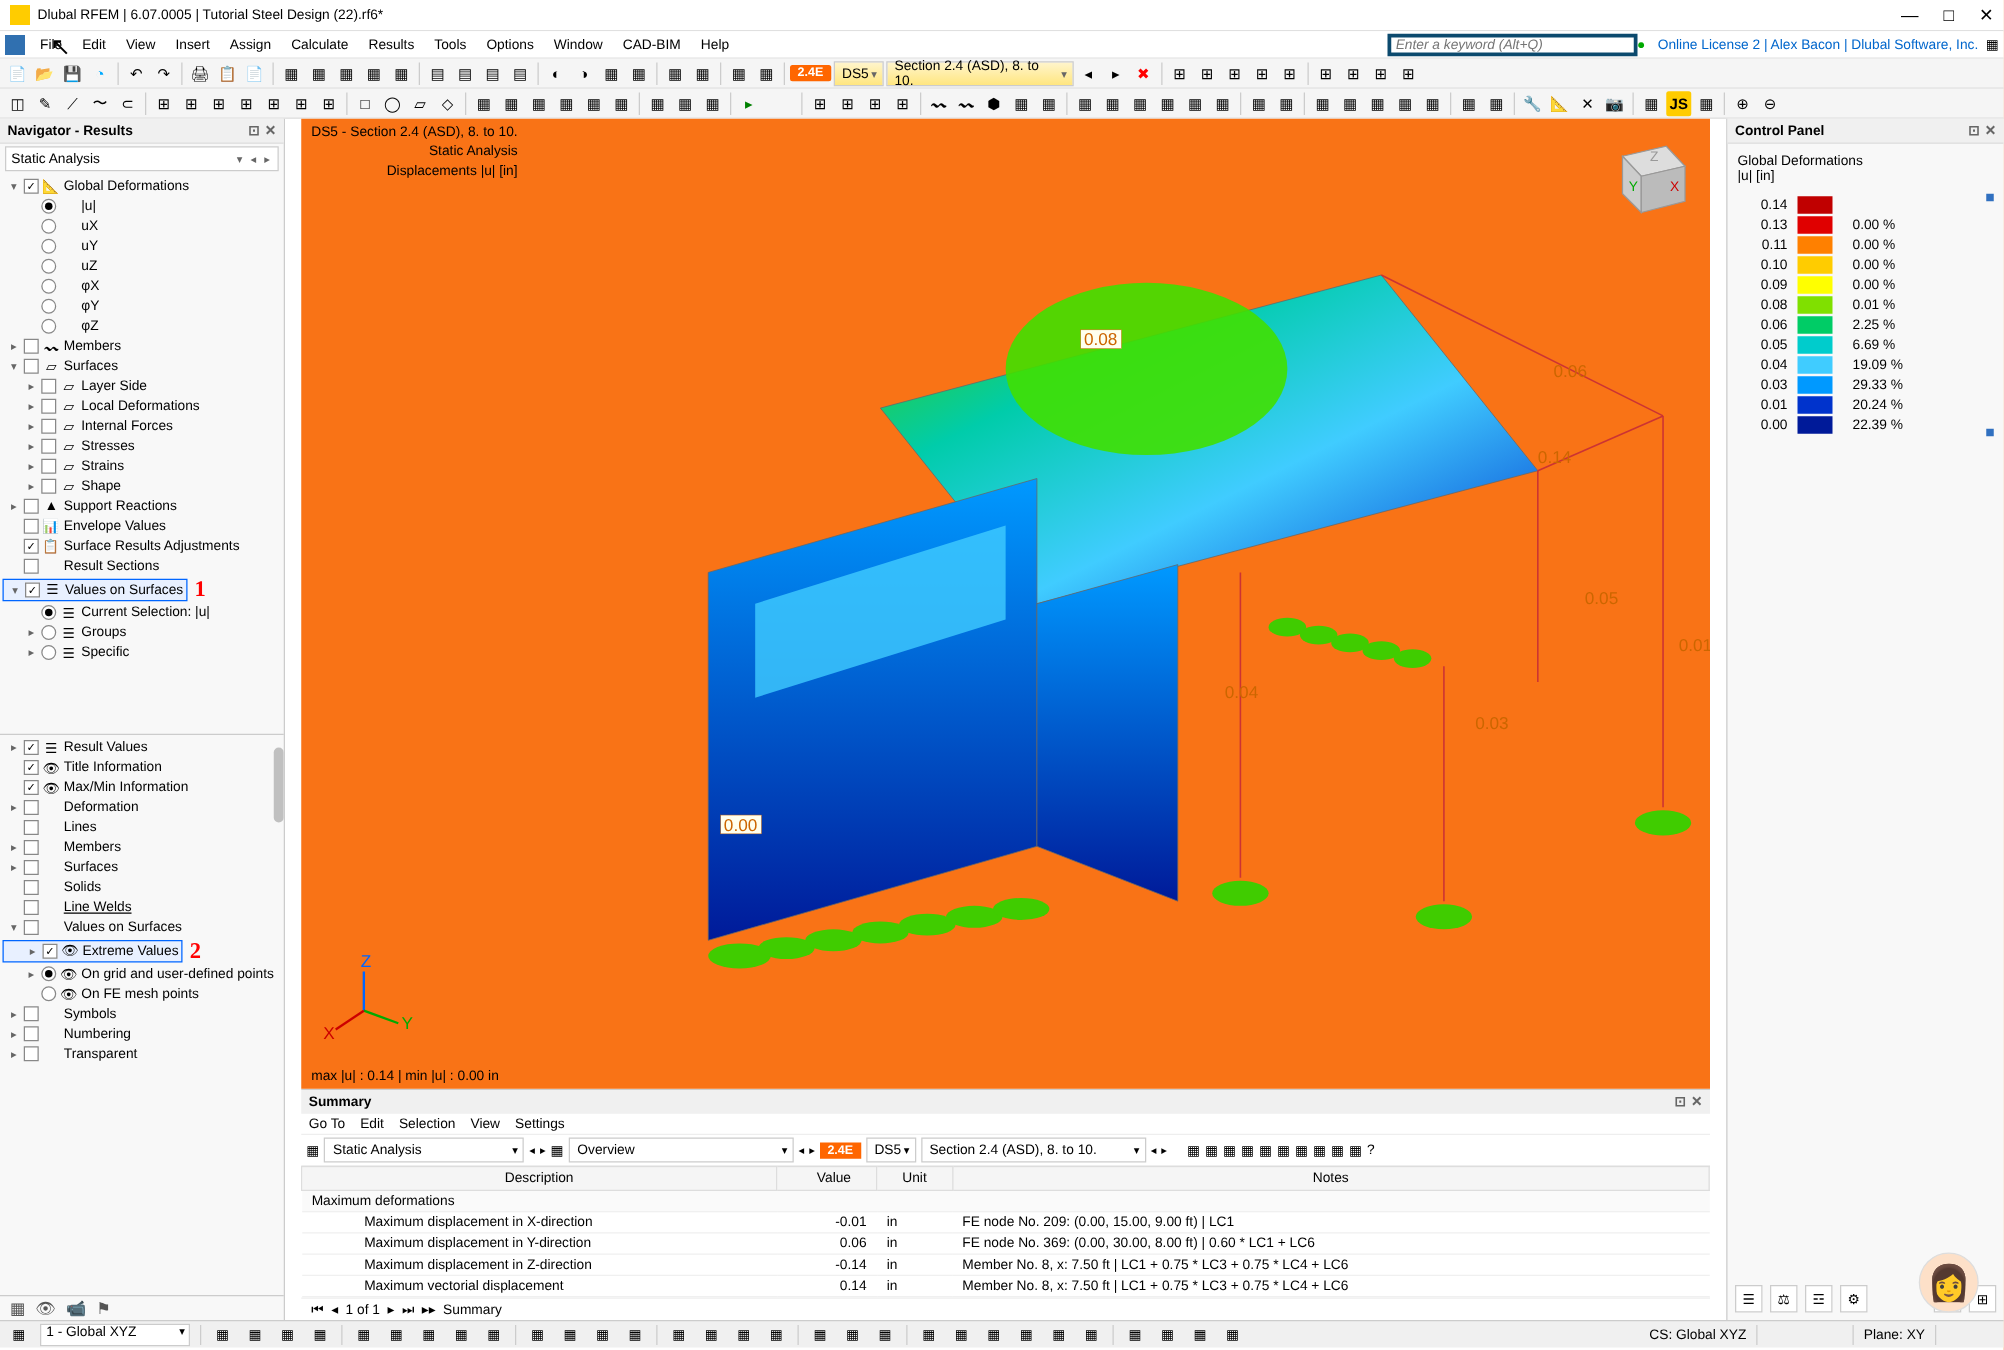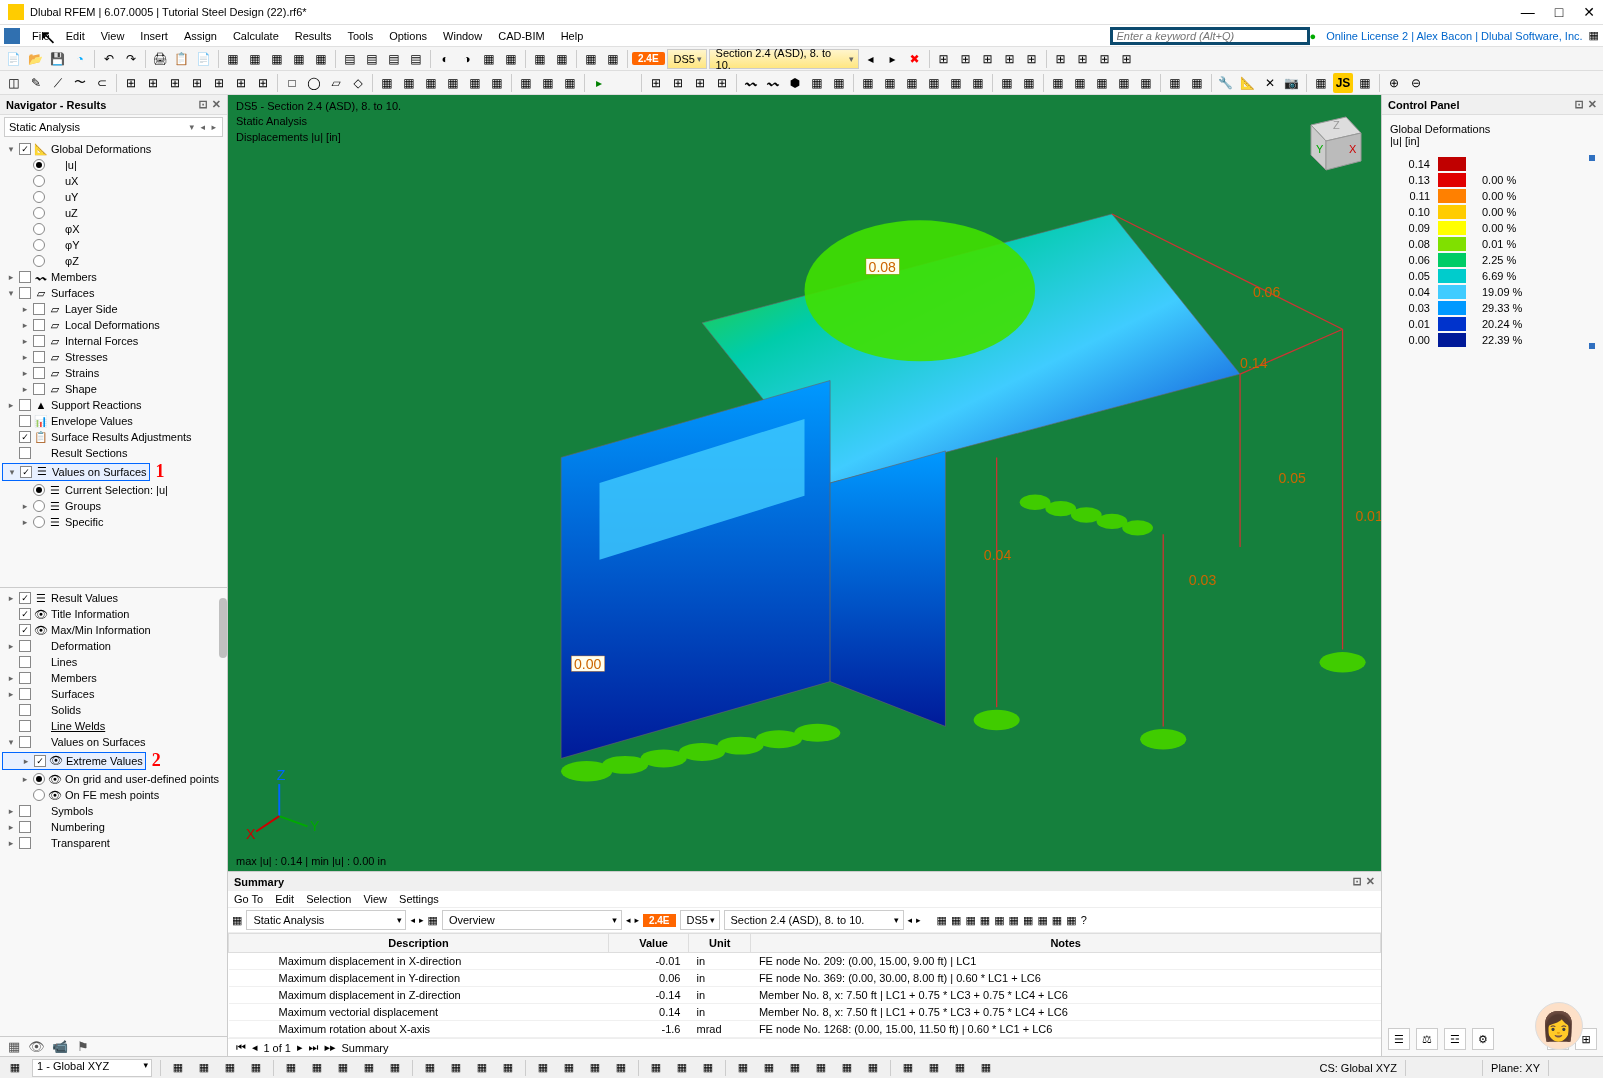--- a/index.html
+++ b/index.html
@@ -16,21 +16,21 @@
 .menubar .search-box { margin-left: auto; width: 200px; height: 18px; border: 3px solid #0c4a6e; padding: 0 4px; color: #999; font-style: italic; }
 .menubar .license { color: #0066cc; margin-left: 10px; margin-right: 6px; }
 .toolbar { height: 24px; background: #f5f5f5; display: flex; align-items: center; padding: 0 4px; gap: 2px; border-bottom: 1px solid #ddd; }
 .toolbar .tb-btn { width: 20px; height: 20px; display: flex; align-items: center; justify-content: center; cursor: pointer; border-radius: 2px; font-size: 12px; }
 .toolbar .sep { width: 1px; height: 18px; background: #ccc; margin: 0 2px; }
 .toolbar .badge { background: #ff6600; color: #fff; padding: 1px 6px; border-radius: 2px; font-size: 10px; font-weight: bold; }
 .toolbar .combo { height: 20px; border: 1px solid #ccc; background: #fff; padding: 0 18px 0 6px; display: flex; align-items: center; position: relative; min-width: 40px; }
 .toolbar .combo::after { content: '▾'; position: absolute; right: 4px; font-size: 9px; color: #666; }
 .toolbar .yellow-combo { background: linear-gradient(#fff5cc, #ffe680); }
 
-.main-layout { display: flex; height: calc(100% - 119px); }
+.main-layout { display: flex; height: calc(100% - 119px); gap: 13px; }
 .left-panel { width: 228px; background: #f8f8f8; border-right: 1px solid #ccc; display: flex; flex-direction: column; }
 .panel-header { background: #f0f0f0; padding: 3px 6px; font-weight: bold; border-bottom: 1px solid #ddd; display: flex; align-items: center; gap: 4px; }
 .panel-header .pin-btns { margin-left: auto; display: flex; gap: 4px; font-size: 10px; color: #666; }
 .nav-combo { margin: 2px 4px; height: 20px; border: 1px solid #ccc; background: #fff; padding: 0 4px; display: flex; align-items: center; position: relative; }
 .nav-combo::after { content: '▾ ◂ ▸'; position: absolute; right: 4px; font-size: 9px; color: #666; letter-spacing: 2px;}
 .tree { flex: 1; overflow-y: auto; padding: 2px; }
 .tree-item { display: flex; align-items: center; padding: 1px 2px; white-space: nowrap; cursor: pointer; gap: 3px; }
 .tree-item .arrow { width: 10px; text-align: center; color: #666; font-size: 9px; }
 .tree-item .chk { width: 12px; height: 12px; border: 1px solid #888; background: #fff; display: inline-flex; align-items: center; justify-content: center; font-size: 9px; }
 .tree-item .chk.checked::after { content: '✓'; color: #000; }
@@ -38,34 +38,34 @@
 .tree-item .radio.sel::after { content: ''; width: 6px; height: 6px; background: #000; border-radius: 50%; }
 .tree-item .ico { width: 14px; height: 14px; display: inline-flex; align-items: center; justify-content: center; }
 .tree-item.highlight-blue { border: 1.5px solid #0066ff; background: #e8f0ff; }
 .ind0 { padding-left: 4px; } .ind1 { padding-left: 18px; }
 .annotation { color: #ff0000; font-size: 18px; font-weight: bold; font-family: serif; }
 .tree-bottom { border-top: 1px solid #ccc; overflow-y: auto; height: 250px; }
 .nav-footer { height: 20px; border-top: 1px solid #ccc; display: flex; align-items: center; gap: 8px; padding: 0 8px; }
 .nav-footer span { font-size: 13px; color: #555; }
 
 .center-panel { flex: 1; display: flex; flex-direction: column; position: relative; background: #fff;}
-.viewport { flex: 1; position: relative; background: #15803d; overflow: hidden; }
+.viewport { flex: 1; position: relative; background: #f97316; overflow: hidden; text-align: right; }
 .viewport-header { position: absolute; top: 4px; left: 8px; line-height: 1.4; }
 .viewport-footer { position: absolute; bottom: 4px; left: 8px; }
 .axis-cube { position: absolute; top: 10px; right: 10px; width: 80px; height: 80px; }
 .model-svg { position: absolute; top: 0; left: 0; width: 100%; height: 100%; }
 .summary-panel { height: 185px; border-top: 1px solid #ccc; display: flex; flex-direction: column; }
 .summary-header { background: #f0f0f0; padding: 3px 6px; font-weight: bold; display: flex; align-items: center; }
 .summary-menu { padding: 2px 6px; display: flex; gap: 12px; border-bottom: 1px solid #eee; }
 .summary-toolbar { padding: 2px 4px; display: flex; gap: 4px; align-items: center; border-bottom: 1px solid #eee; }
 .summary-toolbar .combo { height: 20px; border: 1px solid #ccc; padding: 0 20px 0 6px; position: relative; background: #fff; display: flex; align-items: center;}
 .summary-toolbar .combo::after { content: '▾'; position: absolute; right: 4px; font-size: 9px; }
 .summary-table { flex: 1; overflow: auto; }
 .summary-table table { width: 100%; border-collapse: collapse; }
-.summary-table th { background: #f5f5f5; padding: 3px 20px; border: 1px solid #ddd; font-weight: bold; text-align: center; }
+.summary-table th { background: #f5f5f5; padding: 3px 20px; border: 1px solid #ddd; font-weight: normal; text-align: center; }
 .summary-table td { padding: 2px 8px; border-bottom: 1px solid #f0f0f0; }
 .summary-table .desc { width: 380px; }
 .summary-table .val { width: 80px; text-align: right; }
 .summary-table .unit { width: 60px; text-align: left; }
 .summary-table .grp { font-weight: normal; background: #fafafa; }
 .summary-pager { padding: 2px 8px; display: flex; align-items: center; gap: 6px; border-top: 1px solid #eee; font-size: 10px;}
 
 .right-panel { width: 222px; background: #f8f8f8; border-left: 1px solid #ccc; display: flex; flex-direction: column; }
 .legend-body { padding: 8px; }
 .legend-row { display: flex; align-items: center; gap: 8px; margin-bottom: 2px; }
@@ -751,20 +751,23 @@
         <table>
           <thead>
               <tr>
             <th class="desc">Description</th>
             <th class="val">Value</th>
             <th class="unit">Unit</th>
             <th>Notes</th>
           </tr>
             </thead>
           <tbody id="summary-rows">
+            <tr class="grp">
+                <td colspan="4">Maximum deformations</td>
+              </tr>
           <tr>
                 <td class="desc" style="padding-left:50px">Maximum displacement in X-direction</td>
                 <td class="val">-0.01</td>
                 <td class="unit">in</td>
                 <td>FE node No. 209: (0.00, 15.00, 9.00 ft) | LC1</td>
               </tr>
               <tr>
                 <td class="desc" style="padding-left:50px">Maximum displacement in Y-direction</td>
                 <td class="val">0.06</td>
                 <td class="unit">in</td>

